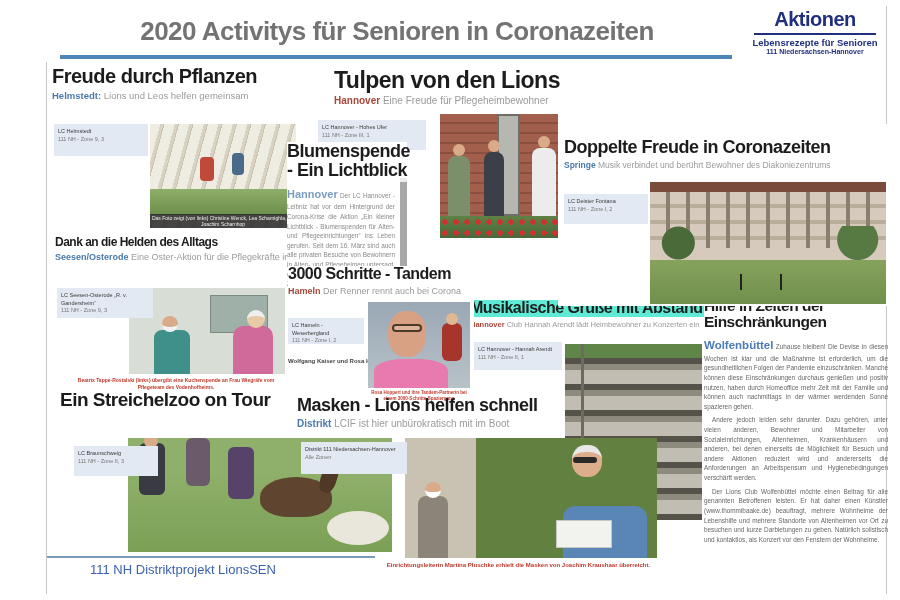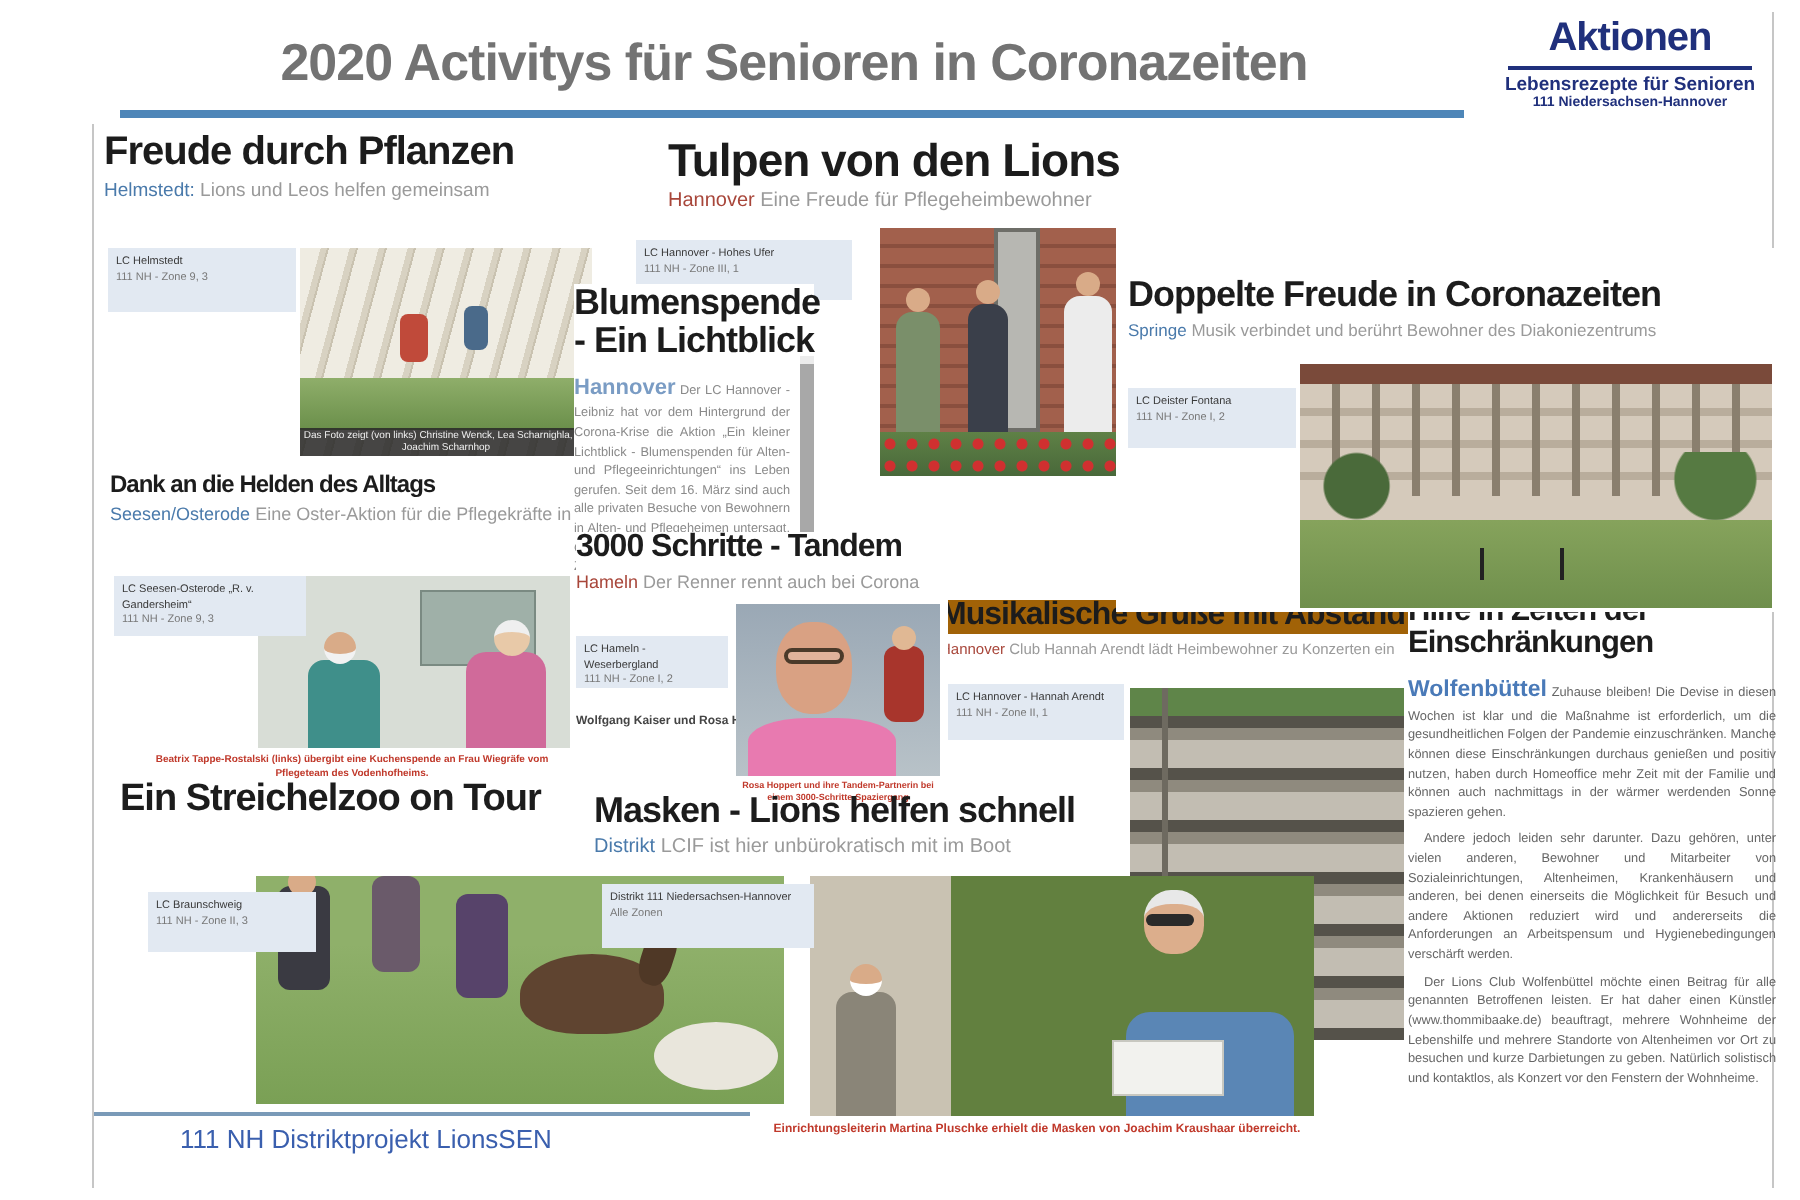--- a/index.html
+++ b/index.html
@@ -29,21 +29,21 @@
               font-weight:bold;color:#23378c;letter-spacing:0.5px;}
   .logo-name{font-size:20px;font-weight:bold;color:#20307c;margin-top:2px;letter-spacing:-0.5px;}
   .logo-rule{width:122px;height:2px;background:#20307c;margin:2px auto;}
   .logo-tag{font-size:9.5px;font-weight:bold;color:#20307c;}
   .logo-dist{font-size:7px;font-weight:bold;color:#20307c;}
   
   .art{position:absolute;background:#fff;}
   .art.clear{background:transparent;}
   .hl{font-weight:bold;color:#1c1c1c;letter-spacing:-0.5px;line-height:1.05;}
   .subrow{margin-top:3px;white-space:nowrap;}
-  .loc{font-weight:normal;color:#4a7aab;margin-top:25px;}
+  .loc{font-weight:bold;color:#4a7aab;margin-top:25px;}
   .loc.red{color:#a8463a;}
   .sub{color:#9a9a9a;}
   .ibox{position:absolute;background:#e2e9f2;padding:4px 4px;box-sizing:border-box;z-index:2;}
   .ibox .club{font-size:5.5px;color:#3a3a3a;line-height:1.4;}
   .ibox .zone{font-size:5.5px;color:#777;line-height:1.4;}
   .lead{font-weight:bold;}
   .tinybody{font-size:6.4px;line-height:1.5;color:#8a8a8a;text-align:justify;}
   .names{position:absolute;font-size:6px;font-weight:bold;color:#444;}
   .redcap{position:absolute;font-size:5.5px;font-weight:bold;color:#c0392b;text-align:center;line-height:1.3;}
   
@@ -232,21 +232,21 @@
       <div class="sf-scarf"></div>
       <div class="sf-face"></div>
       <div class="sf-glasses"></div>
       <div class="sf-friend"></div>
       <div class="sf-fhead"></div>
     </div>
     <div class="redcap" style="left:80px;top:124px;width:102px;font-size:4.5px;">Rosa Hoppert und ihre Tandem-Partnerin bei einem 3000-Schritte-Spaziergang</div>
   </div>
 
   <div class="art clear" style="left:470px;top:300px;width:234px;height:222px;z-index:2;">
-    <div class="hl" style="font-size:16px;background:#a16207;">Musikalische Grüße mit Abstand</div>
+    <div class="hl" style="font-size:16px;background:#5eead4;">Musikalische Grüße mit Abstand</div>
     <div class="subrow" style="font-size:7.5px;background:#fff;">
       <span class="loc red">Hannover</span>
       <span class="sub">Club Hannah Arendt lädt Heimbewohner zu Konzerten ein</span>
     </div>
     <div class="ibox" style="left:4px;top:42px;width:88px;height:28px;">
       <div class="club">LC Hannover - Hannah Arendt</div>
       <div class="zone">111 NH - Zone II, 1</div>
     </div>
     <div class="ph ph-balcony" style="left:95px;top:44px;width:137px;height:176px;">
       <div class="bc-green"></div>

